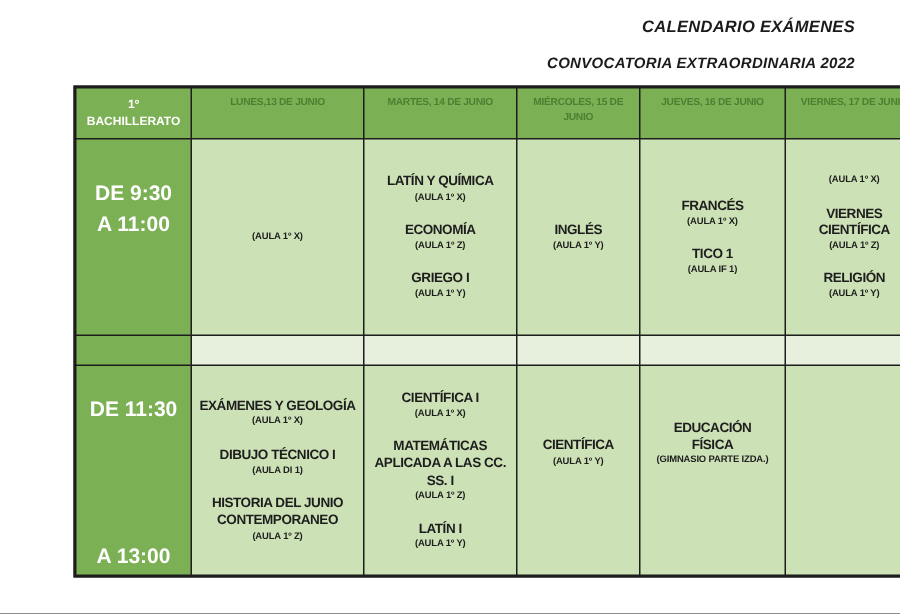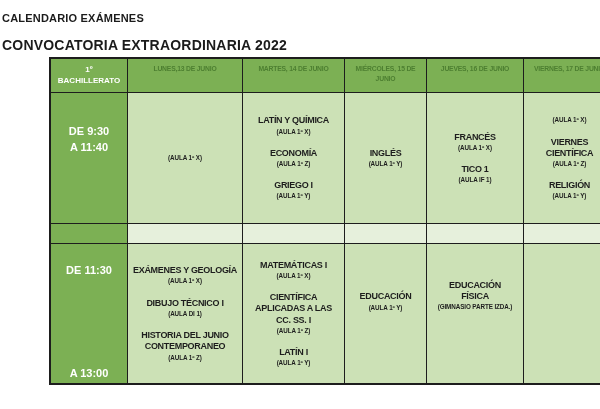--- a/index.html
+++ b/index.html
@@ -3,23 +3,23 @@
 <meta charset="utf-8">
 <style>
   * { margin:0; padding:0; box-sizing:border-box; }
   html,body { width:600px; height:409px; }
   body {
     background:#ffffff;
     font-family:"Liberation Sans", sans-serif;
     position:relative;
     overflow:hidden;
   }
-  .titles { position:absolute; top:0; left:2px; width:568px; text-align:left; }
+  .titles { position:absolute; top:0; left:2px; width:568px; text-align:right;font-style:italic; }
   .title    { margin-top:12px; font-size:11px;   font-weight:bold; color:#1b1b1b; letter-spacing:.2px; }
-  .subtitle { margin-top:13px; font-size:14px; font-weight:bold; color:#1b1b1b; letter-spacing:.2px; }
+  .subtitle { margin-top:13px; font-size:10px; font-weight:bold; color:#1b1b1b; letter-spacing:.2px; }
 
   .grid {
     position:absolute; left:2px; top:57px;
     width:568px; height:328px;
     border:2px solid var(--border,#1d1d1d);
     background:var(--border,#1d1d1d);
     display:grid;
     grid-template-columns:76px 114px 101px 81px 96px 91px;
     grid-template-rows:33px 130px 19px 139px;
     gap:1px;
@@ -30,21 +30,21 @@
     align-items:center; justify-content:center;
     text-align:center; padding:2px 4px; overflow:hidden;
   }
   .green { background:var(--header-green,#7cb054); }
   .light { background:var(--cell-light-green,#cce1b6); }
   .pale  { background:var(--spacer-pale-green,#e6f0dc); }
 
   .corner { color:#ffffff; font-weight:bold; font-size:8px; line-height:1.35; padding:2px 5px; }
   .dayhdr { color:var(--day-header-text,#4d7f31); font-weight:bold; font-size:6.8px;
             letter-spacing:-.2px; line-height:1.5; padding:3px 2px; justify-content:flex-start; padding-top:5px; }
-  .time   { color:#ffffff; font-weight:bold; font-size:11px; line-height:1.5; }
+  .time   { color:#ffffff; font-weight:bold; font-size:14px; line-height:1.5; }
 
   .subject { margin:6px 0; }
   .subject-name { font-weight:bold; font-size:9px; letter-spacing:-.3px; line-height:1.25; color:#1d1d1d; }
   .subject-room { font-weight:bold; font-size:6.3px; letter-spacing:-.1px; line-height:1.3;
                   color:#1d1d1d; margin-top:1px; white-space:nowrap; }
 
   .pad6 { padding-left:6px; padding-right:6px; }
   .pad8 { padding-left:8px; padding-right:8px; }
   .shift-b40 { padding-bottom:40px; }
   .shift-b26 { padding-bottom:26px; }
@@ -64,21 +64,21 @@
 
   <div class="cell green corner">1º BACHILLERATO</div>
   <div class="cell green dayhdr">LUNES,13 DE JUNIO</div>
   <div class="cell green dayhdr">MARTES, 14 DE JUNIO</div>
   <div class="cell green dayhdr">MIÉRCOLES, 15 DE JUNIO</div>
   <div class="cell green dayhdr">JUEVES, 16 DE JUNIO</div>
   <div class="cell green dayhdr">VIERNES, 17 DE JUNIO</div>
 
   <div class="cell green time shift-b40">
     <div>DE 9:30</div>
-    <div>A 11:40</div>
+    <div>A 11:00</div>
   </div>
 
   <div class="cell light">
     <div class="subject">
       <div class="subject-room">(AULA 1º X)</div>
     </div>
   </div>
 
   <div class="cell light pad6">
     <div class="subject">
@@ -149,36 +149,36 @@
       <div class="subject-room">(AULA DI 1)</div>
     </div>
     <div class="subject">
       <div class="subject-name narrow-name">HISTORIA DEL JUNIO CONTEMPORANEO</div>
       <div class="subject-room">(AULA 1º Z)</div>
     </div>
   </div>
 
   <div class="cell light pad6">
     <div class="subject">
-      <div class="subject-name">MATEMÁTICAS I</div>
+      <div class="subject-name">CIENTÍFICA I</div>
       <div class="subject-room">(AULA 1º X)</div>
     </div>
     <div class="subject">
-      <div class="subject-name">CIENTÍFICA APLICADAS A LAS CC. SS. I</div>
+      <div class="subject-name">MATEMÁTICAS APLICADA A LAS CC. SS. I</div>
       <div class="subject-room">(AULA 1º Z)</div>
     </div>
     <div class="subject">
       <div class="subject-name">LATÍN I</div>
       <div class="subject-room">(AULA 1º Y)</div>
     </div>
   </div>
 
   <div class="cell light shift-b26">
     <div class="subject">
-      <div class="subject-name">EDUCACIÓN</div>
+      <div class="subject-name">CIENTÍFICA</div>
       <div class="subject-room">(AULA 1º Y)</div>
     </div>
   </div>
 
   <div class="cell light pad8 shift-b38">
     <div class="subject">
       <div class="subject-name">EDUCACIÓN FÍSICA</div>
       <div class="subject-room">(GIMNASIO PARTE IZDA.)</div>
     </div>
   </div>

